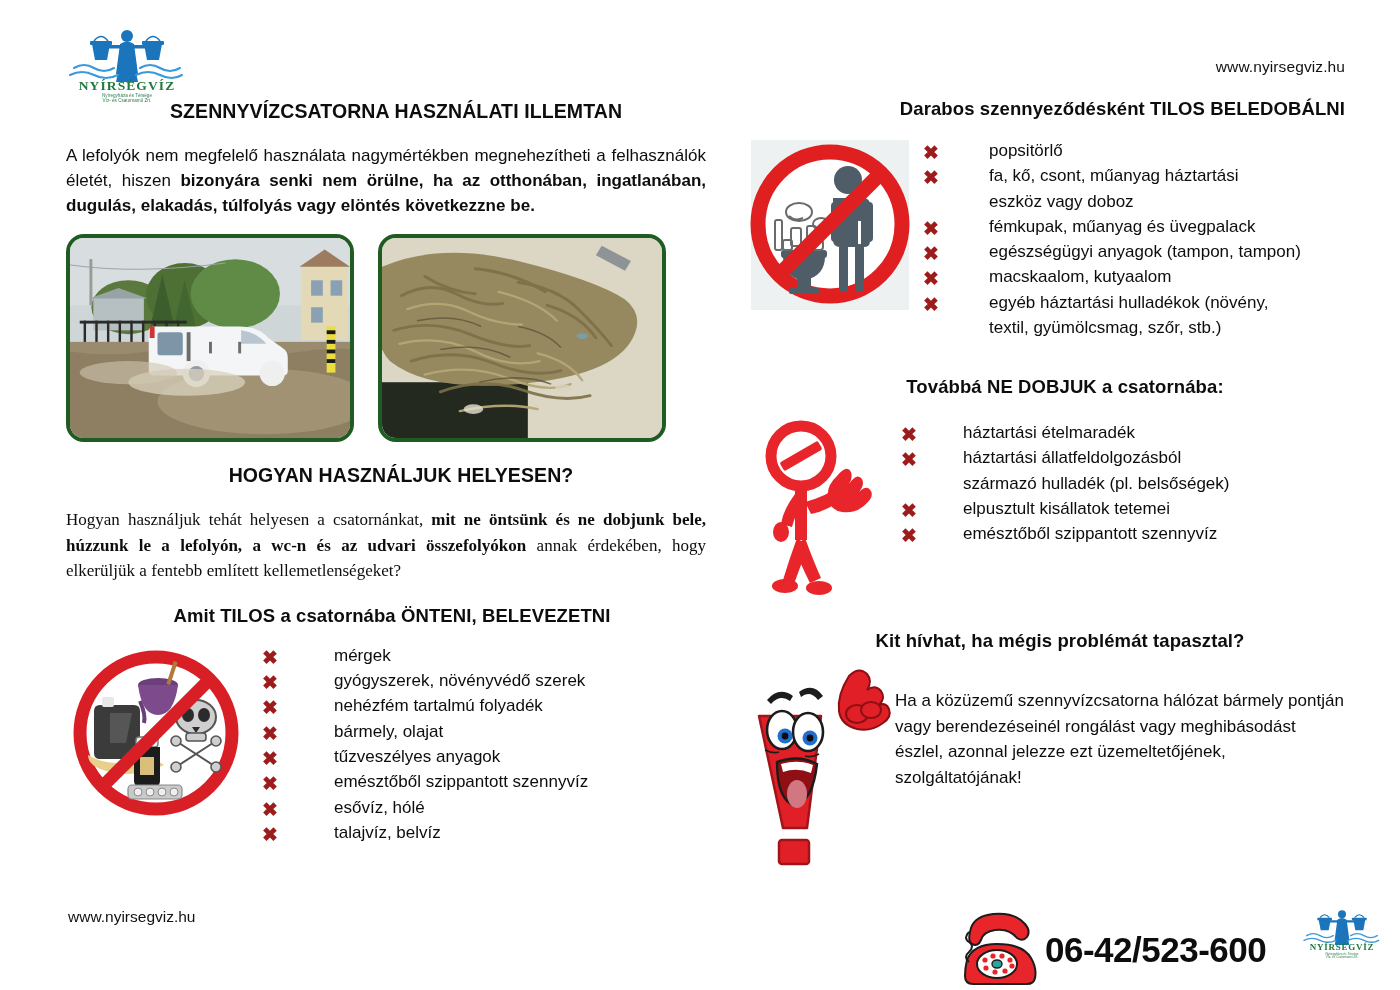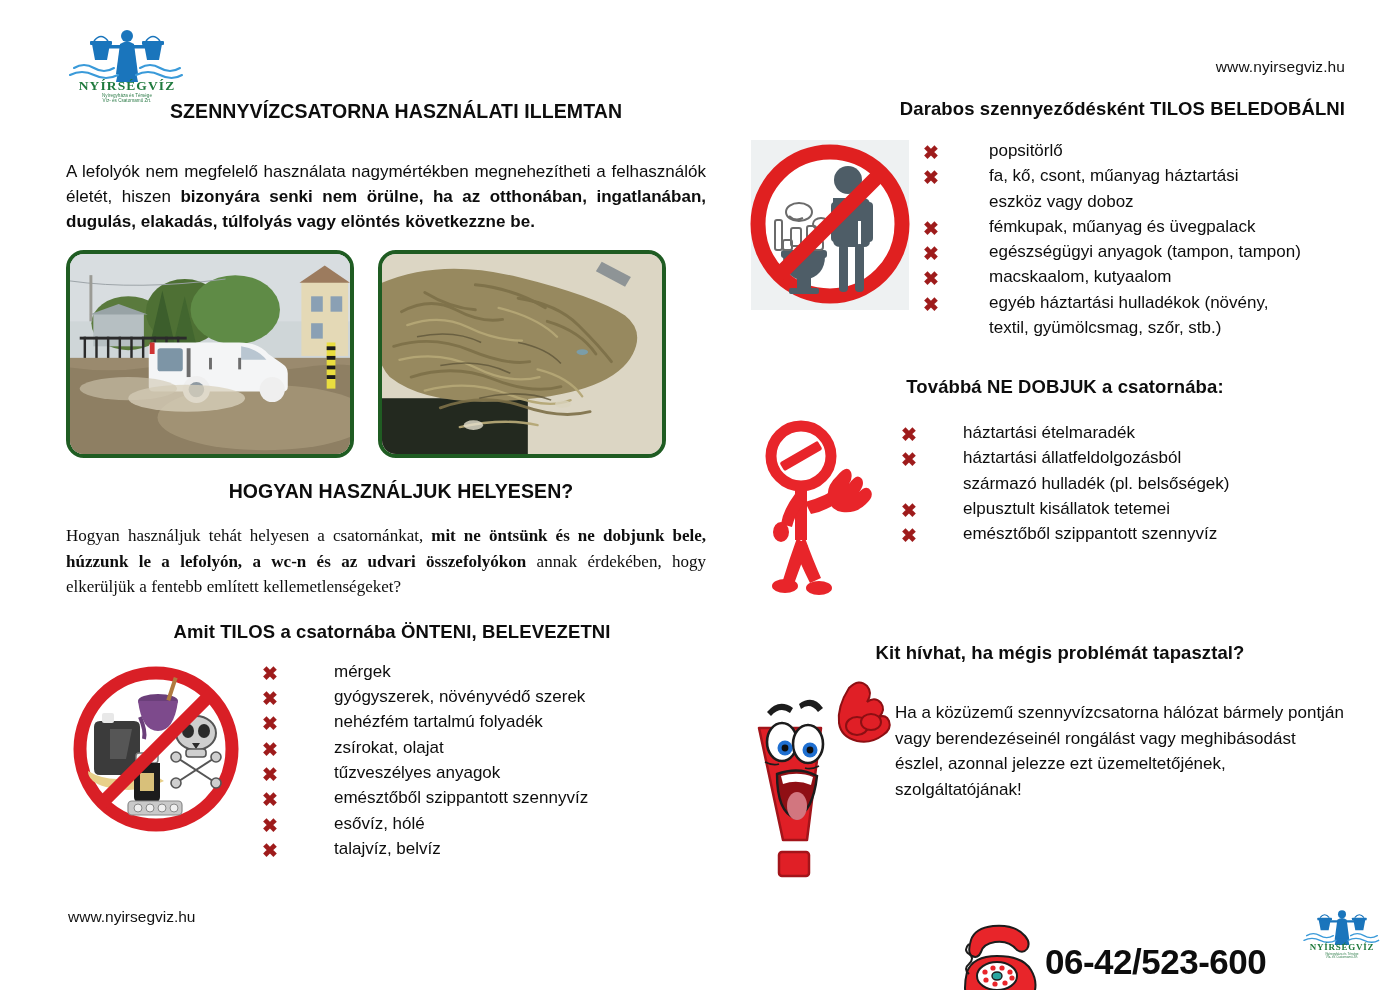--- a/index.html
+++ b/index.html
@@ -126,21 +126,21 @@
     </svg>
   </div>
 
   <div class="url-top">www.nyirsegviz.hu</div>
 </div>
 
 <div class="col-left">
 
   <h2 class="sec-title left-title">SZENNYVÍZCSATORNA HASZNÁLATI ILLEMTAN</h2>
 
-  <p class="body-text" style="margin-top:36px;"><span>A lefolyók nem megfelelő használata nagymértékben megnehezítheti a felhasználók életét, hiszen </span><b>bizonyára senki nem örülne, ha az otthonában, ingatlanában, dugulás, elakadás, túlfolyás vagy elöntés következzne be.</b></p>
+  <p class="body-text" style="margin-top:20px;"><span>A lefolyók nem megfelelő használata nagymértékben megnehezítheti a felhasználók életét, hiszen </span><b>bizonyára senki nem örülne, ha az otthonában, ingatlanában, dugulás, elakadás, túlfolyás vagy elöntés következzne be.</b></p>
 
   <div class="photo-row">
 
     <div class="photo">
       <svg viewBox="0 0 288 208" preserveAspectRatio="none">
         <rect width="288" height="208" fill="#cfd6d8"></rect>
         <rect width="288" height="70" fill="#d8dde0"></rect>
 
         <ellipse cx="60" cy="72" rx="38" ry="28" fill="#5a7a3d"></ellipse>
         <ellipse cx="118" cy="60" rx="40" ry="34" fill="#4e7034"></ellipse>
@@ -305,21 +305,21 @@
       <li class="xrow">
         <span class="xmark">✖</span>
         <span class="xtext">gyógyszerek, növényvédő szerek</span>
       </li>
       <li class="xrow">
         <span class="xmark">✖</span>
         <span class="xtext">nehézfém tartalmú folyadék</span>
       </li>
       <li class="xrow">
         <span class="xmark">✖</span>
-        <span class="xtext">zsírokat, olajat</span>
+        <span class="xtext">bármely, olajat</span>
       </li>
       <li class="xrow">
         <span class="xmark">✖</span>
         <span class="xtext">tűzveszélyes anyagok</span>
       </li>
       <li class="xrow">
         <span class="xmark">✖</span>
         <span class="xtext">emésztőből szippantott szennyvíz</span>
       </li>
       <li class="xrow">
@@ -456,21 +456,21 @@
         <span class="xmark">✖</span>
         <span class="xtext">elpusztult kisállatok tetemei</span>
       </li>
       <li class="xrow">
         <span class="xmark">✖</span>
         <span class="xtext">emésztőből szippantott szennyvíz</span>
       </li>
     </ul>
   </div>
 
-  <h2 class="sec-title" style="margin-top:40px; padding-left:30px; font-size:18.5px;text-align:center;">Kit hívhat, ha mégis problémát tapasztal?</h2>
+  <h2 class="sec-title" style="margin-top:28px; padding-left:30px; font-size:18.5px;text-align:center;">Kit hívhat, ha mégis problémát tapasztal?</h2>
 
   <div class="call-wrap">
     <div class="excl">
       <svg viewBox="0 0 150 220">
 
         <g fill="#e01f26" stroke="#8c0f13" stroke-width="2">
           <path d="M104 18 q10 -10 18 -2 q6 7 0 16 q8 -6 14 1 q5 7 -2 14 q7 -3 10 4 q3 8 -6 14 q-12 9 -26 6 q-16 -4 -18 -18 q-2 -16 10 -35 z"></path>
           <ellipse cx="112" cy="56" rx="11" ry="9"></ellipse>
           <ellipse cx="126" cy="52" rx="10" ry="8"></ellipse>
         </g>

